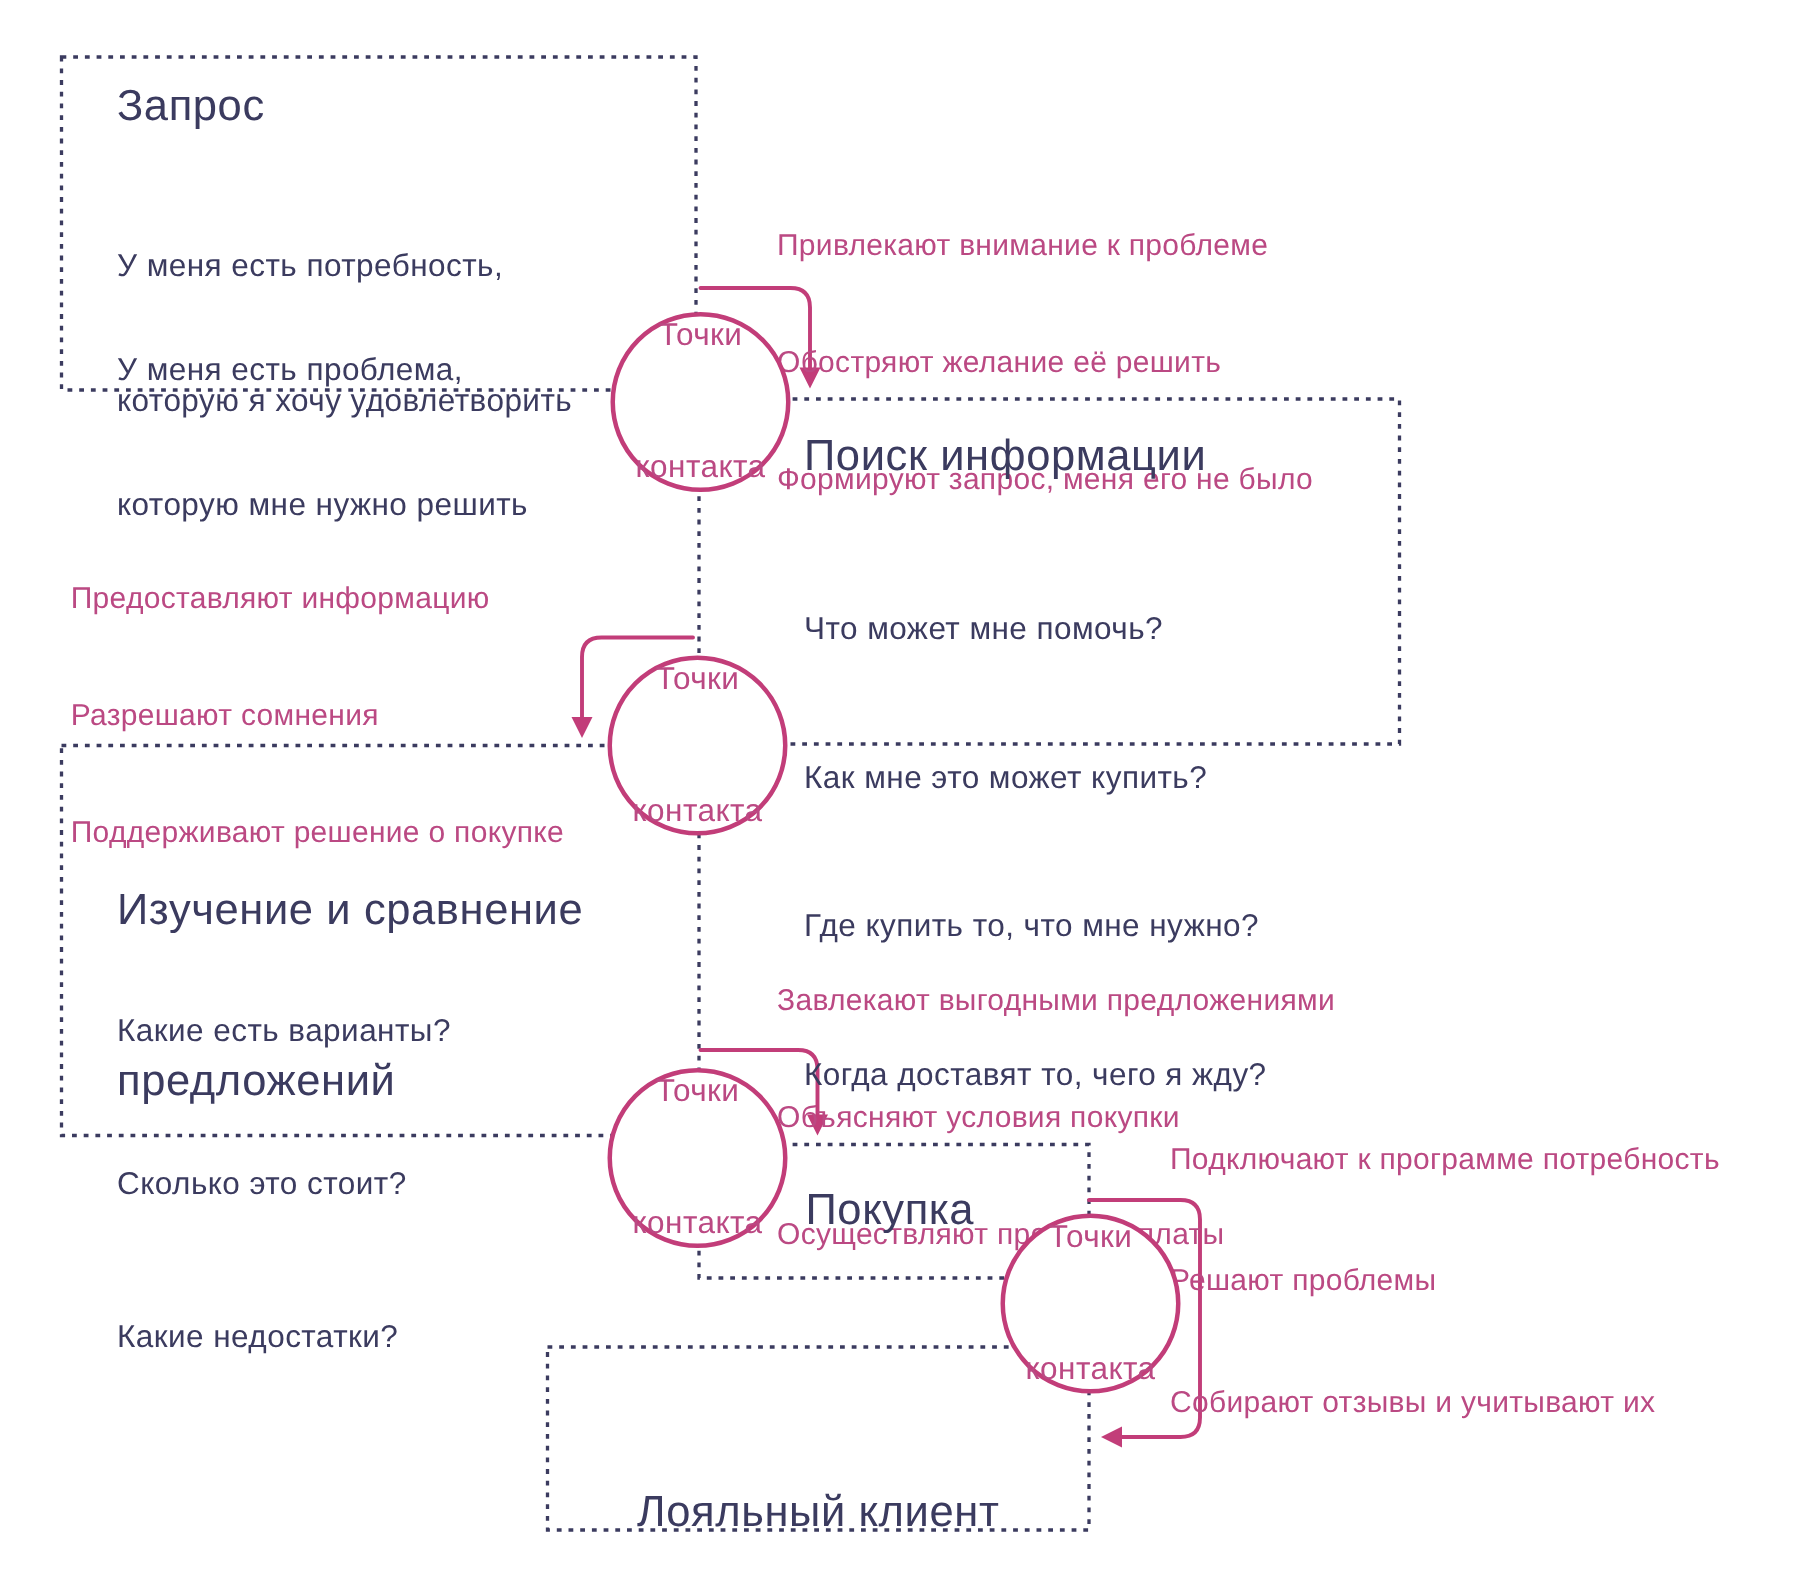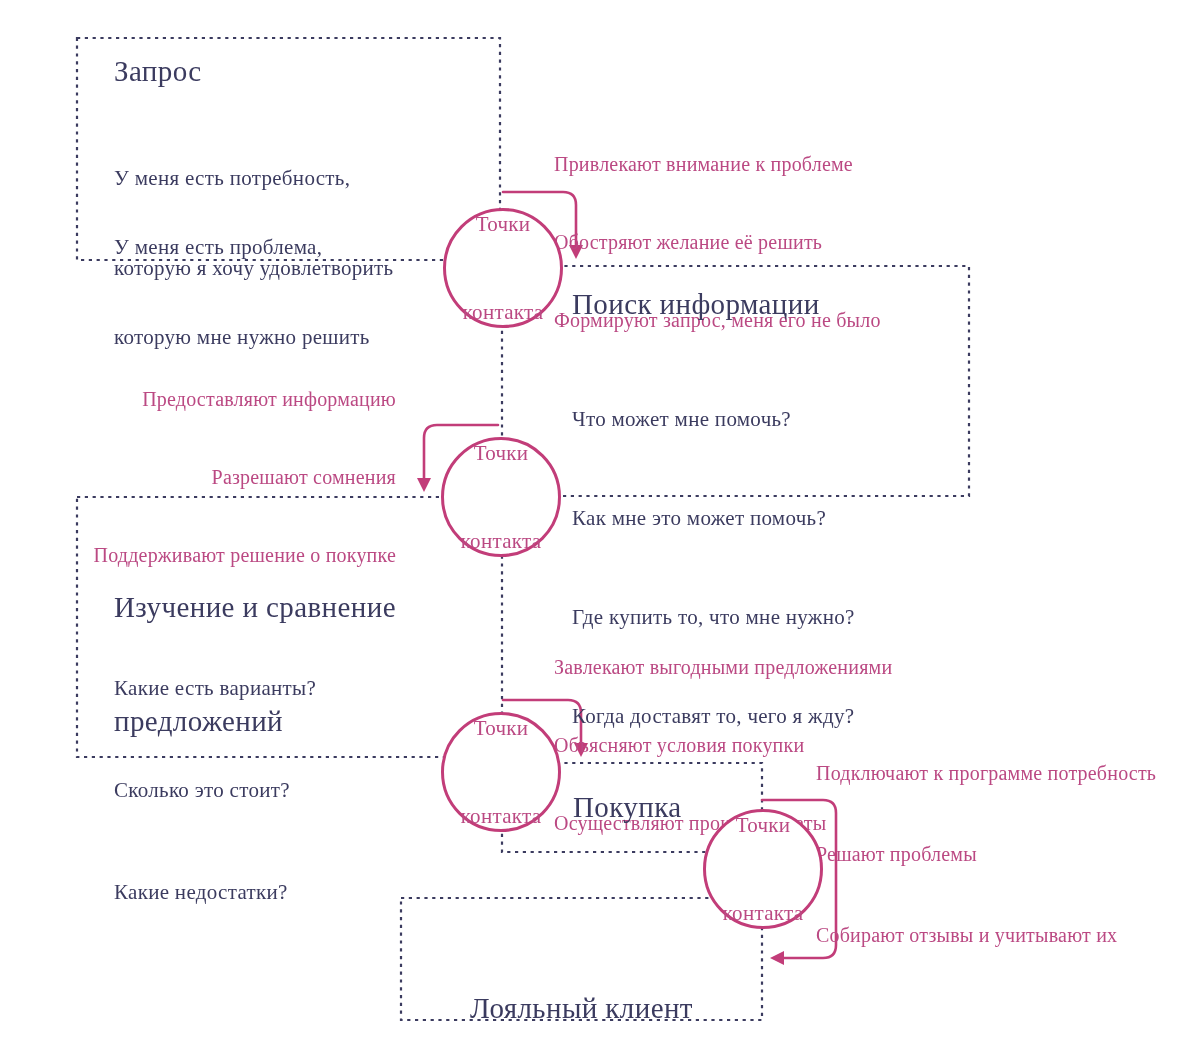--- a/index.html
+++ b/index.html
@@ -4,21 +4,21 @@
 <style>
   :root{
     --navy:#3b3b5f;
     --pink:#c23d79;
     --pink-text:#bb4983;
     --bg:#ffffff;
   }
   html,body{margin:0;padding:0;background:var(--bg);}
   .canvas{
     position:relative;width:1152px;height:1059px;background:var(--bg);
-    font-family:Liberation Serif, serif;overflow:hidden;margin-left:36px;
+    font-family:Liberation Sans, sans-serif;overflow:hidden;
   }
   .lines-svg{position:absolute;left:0;top:0;}
   .dashed-box{fill:none;stroke:var(--navy);stroke-width:2.2;stroke-dasharray:3.2 4.6;}
   .arrow-path{fill:none;stroke:var(--pink);stroke-width:2.6;stroke-linecap:round;}
   .arrow-head{fill:var(--pink);stroke:none;}
   .txt{position:absolute;white-space:pre;}
   .stage-title{font-size:29px;color:var(--navy);letter-spacing:.4px;line-height:38px;}
   .stage-body{font-size:21px;color:var(--navy);letter-spacing:.3px;}
   .stage-body span{display:block;}
   .ann{font-size:20px;color:var(--pink-text);letter-spacing:.2px;line-height:26px;}
@@ -28,21 +28,21 @@
     background:var(--bg);border:3px solid var(--pink);box-sizing:border-box;
     display:flex;flex-direction:column;align-items:center;justify-content:space-between;
     color:var(--pink-text);font-size:21px;line-height:26px;letter-spacing:.3px;
   }
   #p-request1{top:103px;left:78px;line-height:30px;}
   #p-request2{top:172px;left:78px;line-height:30px;}
   #t-request{top:52px;left:78px;}
   #ann-attract{top:99px;left:518px;}
   #t-search{top:285px;left:536px;}
   #q-search{top:337px;left:536px;line-height:33px;}
-  #ann-inform{top:334px;right:792px;text-align:right;}
+  #ann-inform{top:334px;right:776px;}
   #t-compare{top:512px;left:78px;}
   #q-compare{top:603px;left:78px;line-height:34px;}
   #ann-engage{top:602px;left:518px;}
   #ann-retain{top:706px;left:780px;line-height:27px;}
   #t-purchase{top:788px;left:537px;}
   #t-loyal{top:913px;left:365px;width:361px;text-align:center;}
   #c1{left:407px;top:208px;}
   #c2{left:405px;top:437px;}
   #c3{left:405px;top:712px;}
   #c4{left:667px;top:809px;}
@@ -90,21 +90,21 @@
 
   <div class="txt ann" id="ann-attract">
     <span>Привлекают внимание к проблеме</span>
     <span>Обостряют желание её решить</span>
     <span>Формируют запрос, меня его не было</span>
   </div>
 
   <div class="txt stage-title" id="t-search">Поиск информации</div>
   <div class="txt stage-body" id="q-search">
     <span>Что может мне помочь?</span>
-    <span>Как мне это может помочь?</span>
+    <span>Как мне это может купить?</span>
     <span>Где купить то, что мне нужно?</span>
     <span>Когда доставят то, чего я жду?</span>
   </div>
 
   <div class="txt ann" id="ann-inform">
     <span>Предоставляют информацию</span>
     <span>Разрешают сомнения</span>
     <span>Поддерживают решение о покупке</span>
   </div>
 

